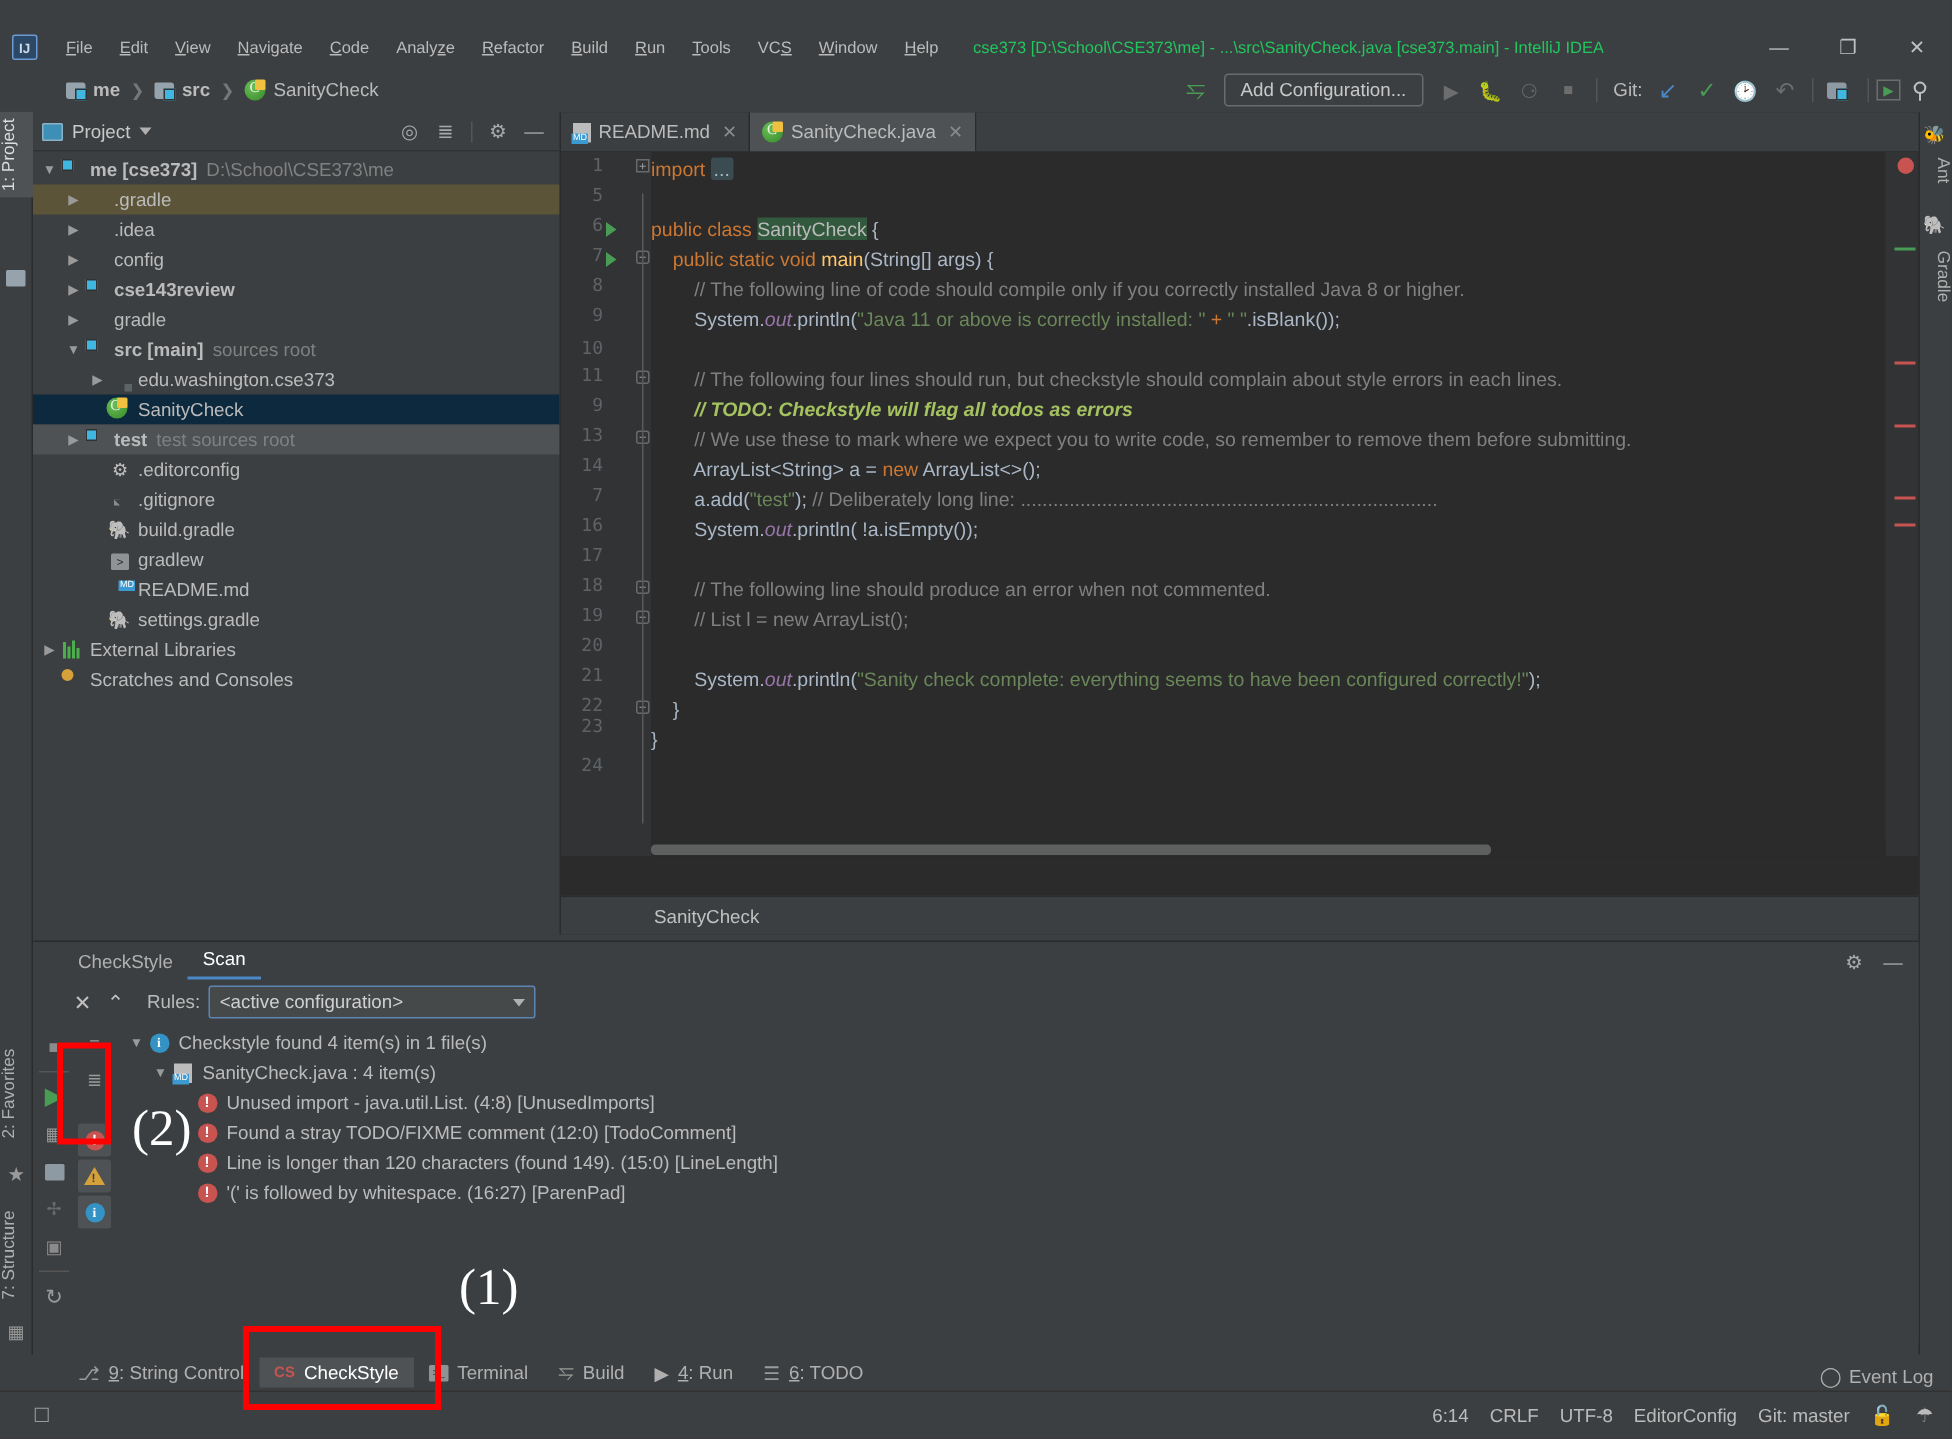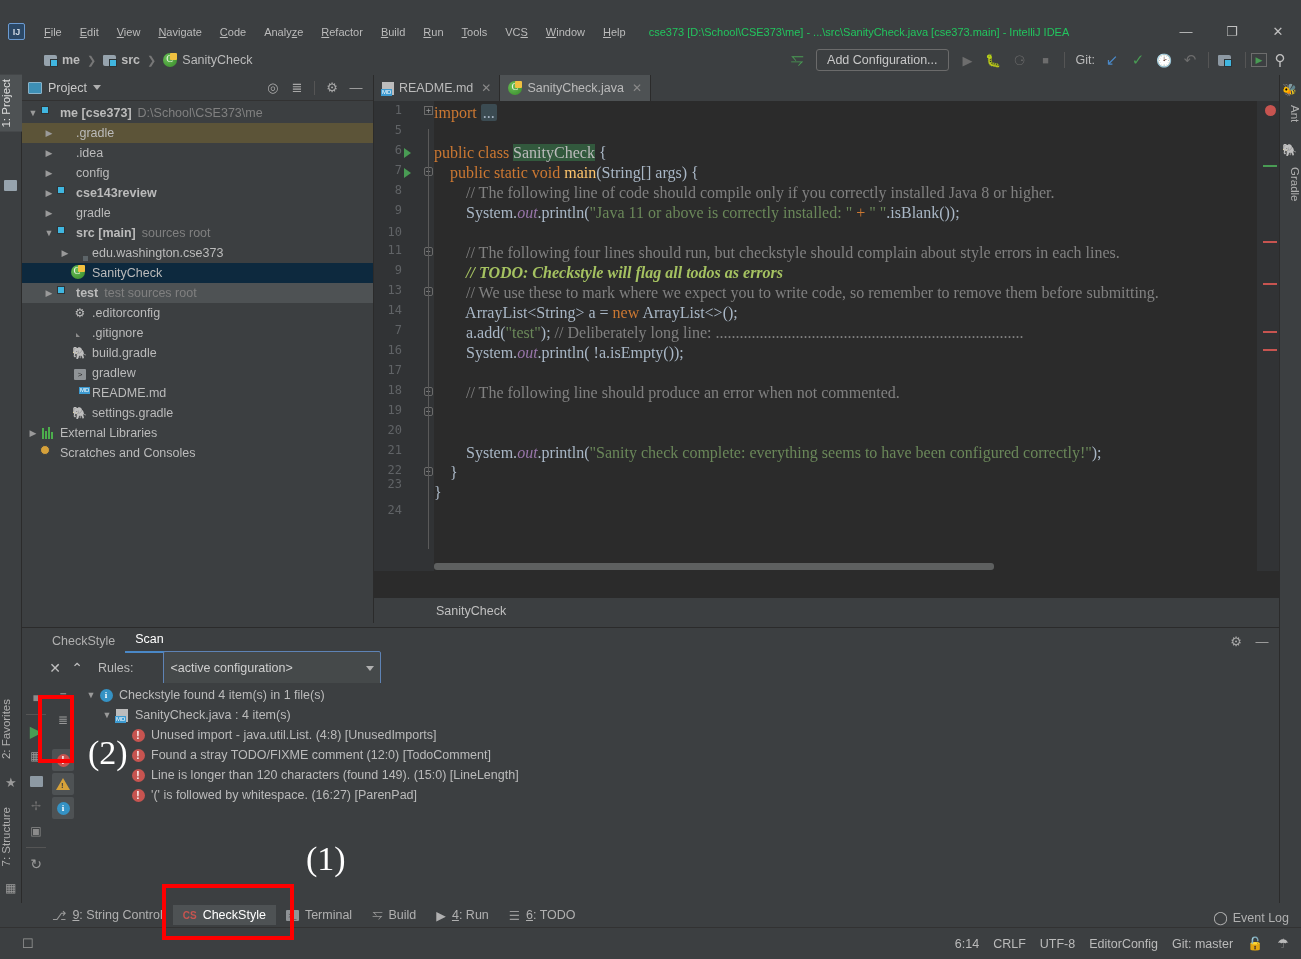--- a/index.html
+++ b/index.html
@@ -172,22 +172,22 @@
   .gline {
     position: absolute; right: 32px; color: #606366; font-size: 12px;
     font-family: "DejaVu Sans Mono", monospace; text-align: right; width: 24px;
   }
   .runmark { position:absolute; left:30px; width:0;height:0;border-left:7px solid #499c54;border-top:5px solid transparent;border-bottom:5px solid transparent;}
   .foldmark{position:absolute;left:50px;width:9px;height:9px;border:1px solid #6a6a6a;color:#9a9a9a;font-size:8px;line-height:7px;text-align:center;background:#313335;}
   .foldline{position:absolute;left:54px;width:1px;background:#5a5a5a;}
 
   .codearea { position:absolute; left:60px; top:0; right:22px; bottom:0; overflow:hidden; }
   .cline {
-    position: absolute; left: 0; white-space: pre; font-size: 16px;
-    font-family: Liberation Serif, serif; line-height: 20px; height:20px;
+    position: absolute; left: 0; white-space: pre; font-size: 13px;
+    font-family: Liberation Sans, sans-serif; line-height: 20px; height:20px;
   }
   .k { color: #cc7832; }          
   .s { color: #6a8759; }          
   .c { color: #808080; }          
   .todo { color: #a5c261; font-style: italic; font-weight: bold;}
   .n { color: #a9b7c6; }          
   .f { color: #ffc66d; }          
   .fld { color: #9876aa; font-style: italic; }
   .hl-class { background: #32593d; }
   .folded { background:#3b4b52; color:#a9b7c6; border-radius:2px; padding:0 2px;}
@@ -217,21 +217,21 @@
   }
   .cs-tabs { height: 25px; display:flex; align-items:flex-end; padding-left:20px; }
   .cs-tab { padding: 3px 10px 5px; font-size:12.5px; color:#b0b0b0; }
   .cs-tab.active { color:#ffffff; border-bottom:2px solid #4a88c7; }
 
   .cs-toolbar { height: 30px; display:flex; align-items:center; padding-left:22px; }
   .cs-x { width:22px;height:22px;display:flex;align-items:center;justify-content:center;color:#c0c0c0;font-size:14px;}
   .rules-label{ margin:0 6px 0 10px; font-size:12.5px; color:#bbbbbb;}
   .rules-combo{
     width: 218px; height: 22px; background:#45494a; border:1px solid #5e83b5; border-radius:2px;
-    display:flex;align-items:center; padding:16px 6px; font-size:12.5px;color:#d0d0d0;margin-left:24px;
+    display:flex;align-items:center; padding:4px 6px; font-size:12.5px;color:#d0d0d0;
   }
   .rules-combo .cb-caret{ margin-left:auto;border-left:4px solid transparent;border-right:4px solid transparent;border-top:5px solid #b0b0b0;}
 
   .cs-body { position:absolute; top:55px; left:0; right:0; bottom:0; display:flex; }
   .cs-leftbar { width: 28px; background:#3c3f41; padding-top:2px;}
   .cs-lb { width:24px;height:24px;margin:1px 2px;display:flex;align-items:center;justify-content:center;color:#9a9a9a;font-size:12px;}
   .cs-lb.play { color:#499c54; }
   .cs-lbdiv{height:1px;background:#555;margin:4px 4px;}
 
   .cs-rightbar { position:absolute; left:28px; top:0; width:26px; bottom:0; background:#3c3f41;}
@@ -575,20 +575,21 @@
           <div class="cline" style="top: 102px;"><span class="n">        System.</span><span class="fld">out</span><span class="n">.println(</span><span class="s">"Java 11 or above is correctly installed: "</span><span class="k"> + </span><span class="s">" "</span><span class="n">.isBlank());</span></div>
           <div class="cline" style="top: 122px;"></div>
           <div class="cline" style="top: 142px;"><span class="c">        // The following four lines should run, but checkstyle should complain about style errors in each lines.</span></div>
           <div class="cline" style="top: 162px;"><span class="todo">        // TODO: Checkstyle will flag all todos as errors</span></div>
           <div class="cline" style="top: 182px;"><span class="c">        // We use these to mark where we expect you to write code, so remember to remove them before submitting.</span></div>
           <div class="cline" style="top: 202px;"><span class="n">        ArrayList&lt;String&gt; a = </span><span class="k">new </span><span class="n">ArrayList&lt;&gt;();</span></div>
           <div class="cline" style="top: 222px;"><span class="n">        a.add(</span><span class="s">"test"</span><span class="n">); </span><span class="c">// Deliberately long line: .............................................................................</span></div>
           <div class="cline" style="top: 242px;"><span class="n">        System.</span><span class="fld">out</span><span class="n">.println( !a.isEmpty());</span></div>
           <div class="cline" style="top: 262px;"></div>
           <div class="cline" style="top: 282px;"><span class="c">        // The following line should produce an error when not commented.</span></div>
+          <div class="cline" style="top: 302px;"><span class="c">        // List l = new ArrayList();</span></div>
           <div class="cline" style="top: 322px;"></div>
           <div class="cline" style="top: 342px;"><span class="n">        System.</span><span class="fld">out</span><span class="n">.println(</span><span class="s">"Sanity check complete: everything seems to have been configured correctly!"</span><span class="n">);</span></div>
           <div class="cline" style="top: 362px;"><span class="n">    }</span></div>
           <div class="cline" style="top: 382px;"><span class="n">}</span></div>
           <div class="cline" style="top: 402px;"></div>
         </div>
       <div class="marker-bar">
         <div class="errdot"></div>
         <div class="mk err" style="top:140px;"></div>
         <div class="mk err" style="top:182px;"></div>

